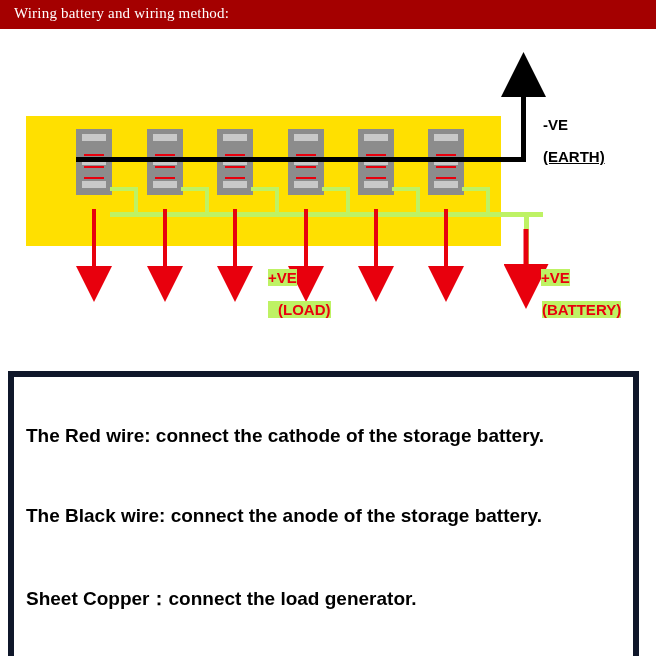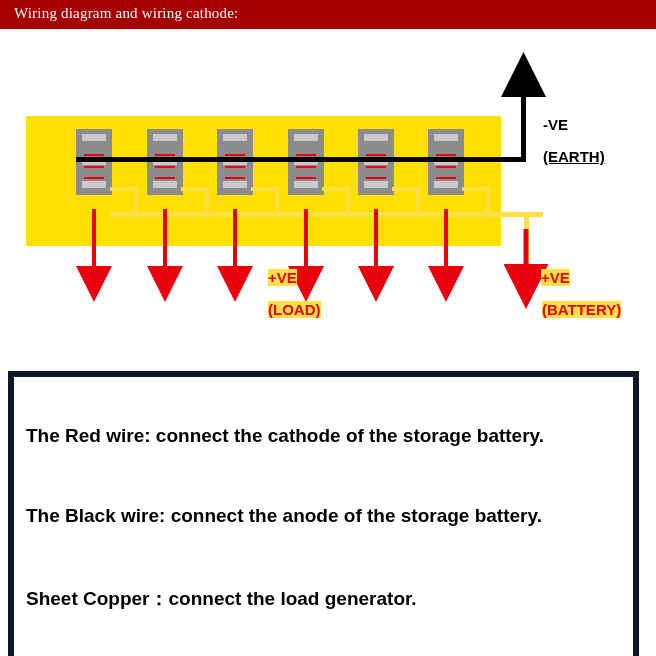--- a/index.html
+++ b/index.html
@@ -83,21 +83,21 @@
   .switch .redline.r3 { top: 48px; }
 
   
   .blk {
     position: absolute;
     background: #000000;
   }
   
   .red {
     position: absolute;
-    background: #fde047;
+    background: #bef264;
   }
 
   svg.arrowlayer {
     position: absolute;
     left: 0;
     top: 0;
     width: 656px;
     height: 330px;
     overflow: visible;
   }
@@ -133,21 +133,21 @@
     white-space: nowrap;
   }
   .note-line.n0 { top: 48px; }
   .note-line.n1 { top: 128px; }
   .note-line.n2 { top: 209px; }
 </style>
 </head>
 <body>
 
 <div class="header-bar"></div>
-<div class="header-title">Wiring diagram and wiring cathode:</div>
+<div class="header-title">Wiring battery and wiring method:</div>
 
 <div class="diagram">
 
   <div class="yellow-panel"></div>
 
   <div class="switch" style="left:76px;">
     <div class="term t1"></div>
     <div class="term t2"></div>
     <div class="term t3"></div>
     <div class="redline r1"></div>
@@ -232,21 +232,21 @@
     <line x1="306" y1="180" x2="306" y2="245" stroke="#e8000d" stroke-width="4" marker-end="url(#redArrow)"></line>
     <line x1="376" y1="180" x2="376" y2="245" stroke="#e8000d" stroke-width="4" marker-end="url(#redArrow)"></line>
     <line x1="446" y1="180" x2="446" y2="245" stroke="#e8000d" stroke-width="4" marker-end="url(#redArrow)"></line>
 
     <line x1="526" y1="200" x2="526" y2="245" stroke="#e8000d" stroke-width="5" marker-end="url(#redArrow)"></line>
   </svg>
 
   <div class="lbl black" style="left:543px; top:58px;">-VE</div>
   <div class="lbl black" style="left:543px; top:90px;text-decoration:underline;">(EARTH)</div>
   <div class="lbl red" style="left:268px; top:240px;">+VE</div>
-  <div class="lbl red" style="left:268px; top:272px;">(LOAD)</div>
+  <div class="lbl red" style="left:268px; top:272px;padding-left:10px;">(LOAD)</div>
   <div class="lbl red" style="left:541px; top:240px;">+VE</div>
   <div class="lbl red" style="left:542px; top:272px;">(BATTERY)</div>
 </div>
 
 <div class="notes-box">
   <div class="note-line n0">The Red wire: connect the cathode of the storage battery.</div>
   <div class="note-line n1">The Black wire: connect the anode of the storage battery.</div>
   <div class="note-line n2">Sheet Copper：connect the load generator.</div>
 </div>
 

